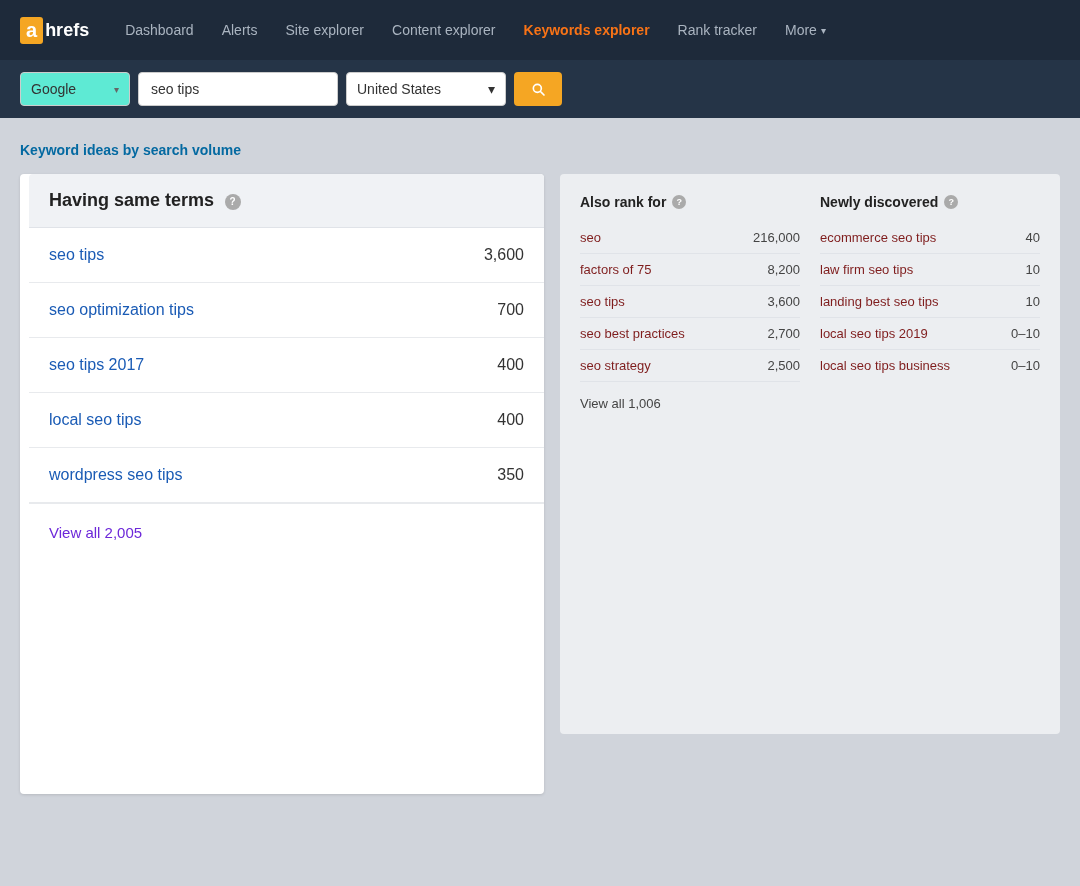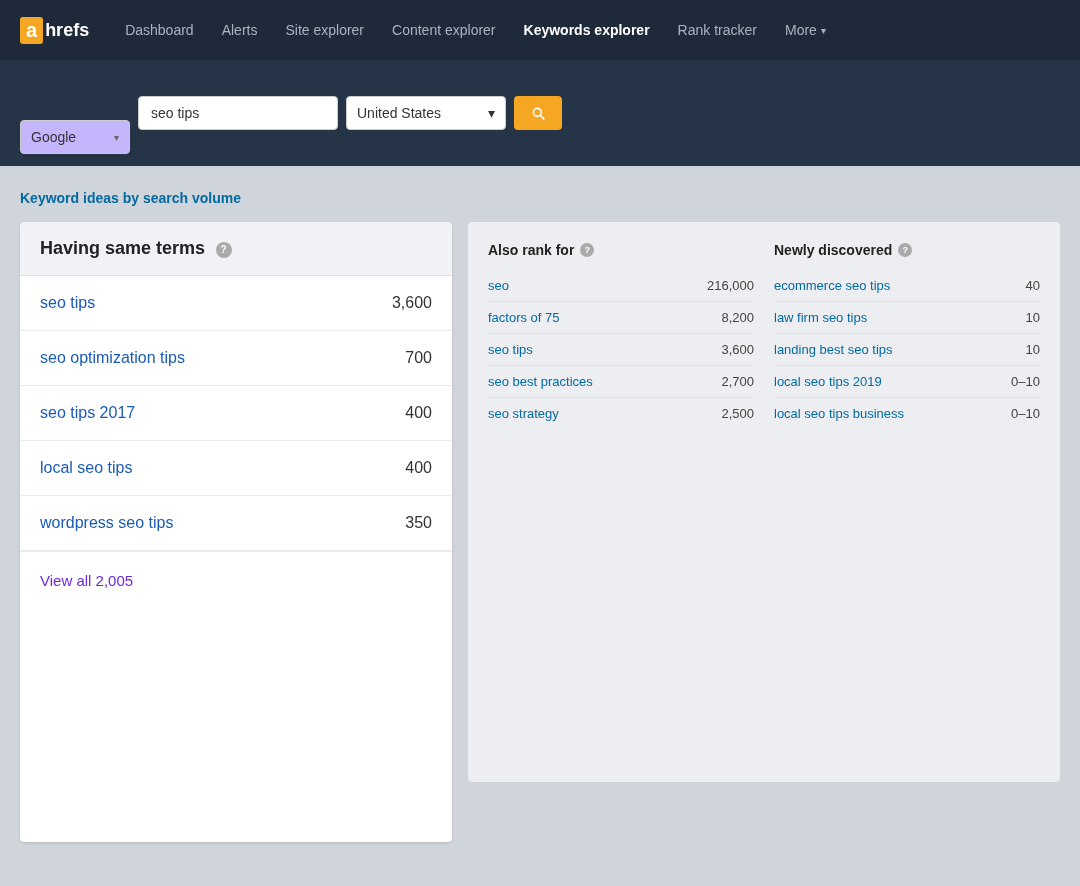--- a/index.html
+++ b/index.html
@@ -47,50 +47,49 @@
     .nav-link {
       color: #aab4c0;
       text-decoration: none;
       font-size: 14px;
       padding: 8px 12px;
       border-radius: 4px;
       cursor: pointer;
       white-space: nowrap;
     }
     .nav-link.active {
-      color: #ffffff;
+      color: #f97316;
       font-weight: 600;
     }
     .nav-more {
       display: flex;
       align-items: center;
       gap: 1px;
     }
 
     
     .search-bar {
       background: #253447;
       padding: 12px 20px;
       display: flex;
       align-items: center;
       gap: 8px;
     }
     .search-engine-select {
-      background: #c4b5fd;
+      background: #5eead4;
       border: 1px solid #ccc;
       border-radius: 4px;
       padding: 8px 10px;
       font-size: 14px;
       display: flex;
       align-items: center;
       gap: 6px;
       cursor: pointer;
       min-width: 110px;
       color: #333;
-      margin-top: 48px;
     }
     .search-engine-select .chevron {
       margin-left: auto;
       color: #666;
       font-size: 10px;
     }
     .search-input {
       background: #fff;
       border: 1px solid #ccc;
       border-radius: 4px;
@@ -144,22 +143,23 @@
       display: flex;
       gap: 16px;
       align-items: flex-start;
     }
 
     
     .left-card {
       background: #fff;
       border-radius: 4px;
       box-shadow: 0 1px 3px rgba(0,0,0,0.12);
-      width: 432px;
+      width: 524px;
       min-height: 620px;
+      padding-left: 9px;
     }
     .card-header {
       background: #f0f2f5;
       padding: 16px 20px;
       border-bottom: 1px solid #e0e3e8;
       border-radius: 4px 4px 0 0;
     }
     .card-header-title {
       font-size: 18px;
       font-weight: 700;
@@ -250,21 +250,21 @@
     }
     .rank-row {
       display: flex;
       align-items: center;
       justify-content: space-between;
       padding: 8px 0;
       border-bottom: 1px solid #e0e3e8;
     }
     .rank-row:last-child { border-bottom: none; }
     .rank-keyword {
-      color: #0369a1;
+      color: #7f1d1d;
       font-size: 13px;
       text-decoration: none;
       cursor: pointer;
     }
     .rank-volume {
       font-size: 13px;
       color: #444;
     }
     .view-all-link {
       margin-top: 14px;
@@ -374,20 +374,23 @@
           </div>
           <div class="rank-row">
             <a class="rank-keyword">seo best practices</a>
             <span class="rank-volume">2,700</span>
           </div>
           <div class="rank-row">
             <a class="rank-keyword">seo strategy</a>
             <span class="rank-volume">2,500</span>
           </div>
 
+          <div class="view-all-link">
+            <span>View all 1,006</span>
+          </div>
         </div>
 
         <div class="right-col">
           <div class="col-header">
             <span>Newly discovered</span>
             <span class="col-info">?</span>
           </div>
 
           <div class="rank-row">
             <a class="rank-keyword">ecommerce seo tips</a>

